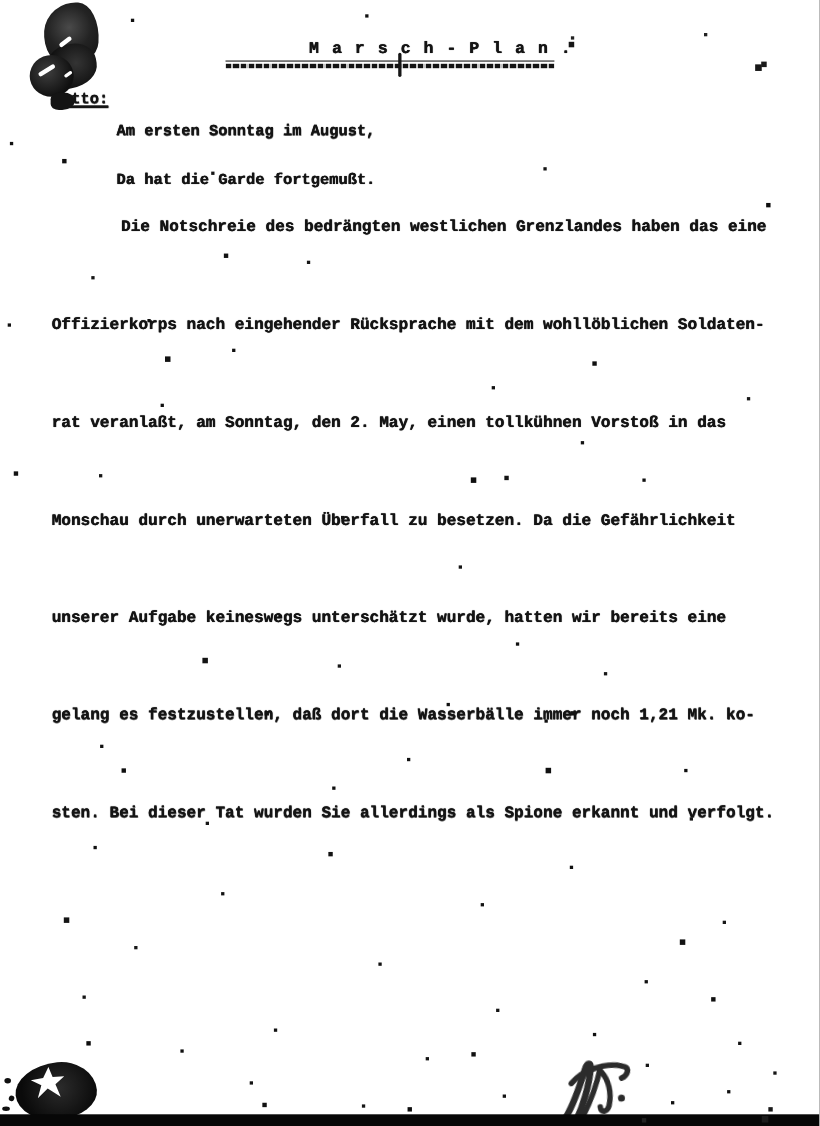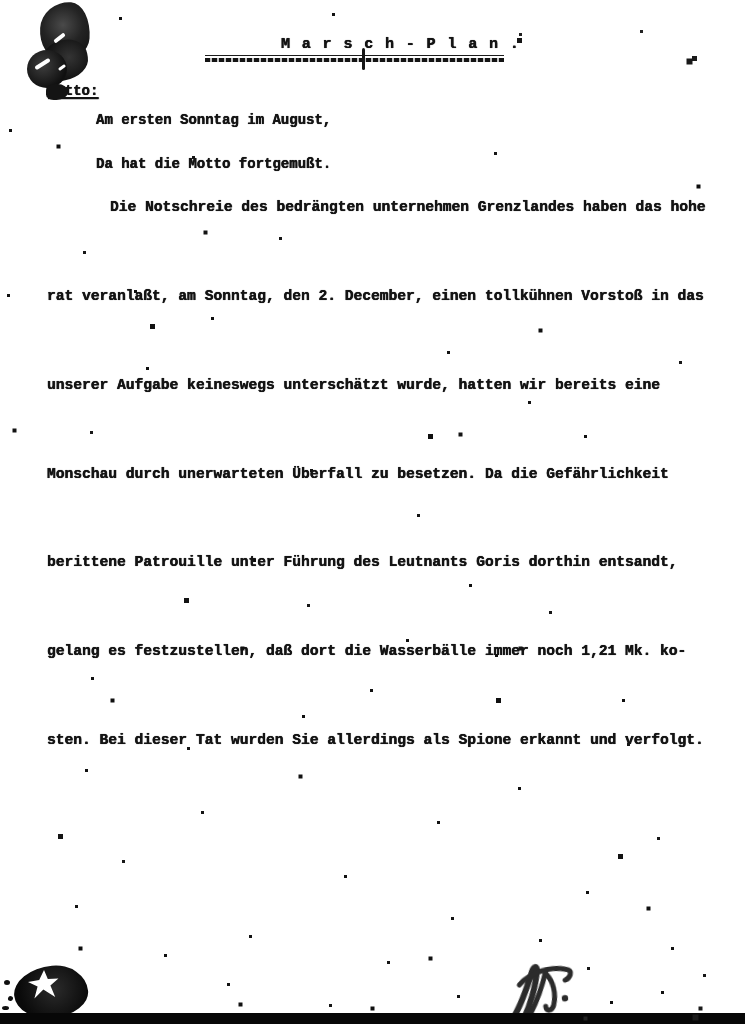--- a/index.html
+++ b/index.html
@@ -18,21 +18,21 @@
     background:repeating-linear-gradient(90deg,#141414 0 5px,rgba(20,20,20,.25) 5px 7px);
     background-size:100% 4px;background-position:0 2px;background-repeat:no-repeat;
   }
   .title-underline-tick{
     position:absolute;left:362px;top:48px;width:3px;height:22px;background:#161616;border-radius:2px;
   }
   .motto-label{
     position:absolute;left:48px;top:83px;font-size:14px;
     text-decoration:underline;text-decoration-thickness:2px;text-underline-offset:2px;white-space:pre;
   }
-  .motto-lines{position:absolute;left:96px;top:83px;font-size:14px;line-height:14.8px;white-space:pre;}
+  .motto-lines{position:absolute;left:106px;top:83px;font-size:14px;line-height:14.8px;white-space:pre;}
   .body-block{
     position:absolute;left:47px;top:134px;width:672px;font-size:14.6px;line-height:29.6px;white-space:pre;
   }
   .line{height:29.6px;}
   .line.indent{text-indent:63px;}
 
   
   .abs{position:absolute;}
   .blob-a{left:40px;top:2px;width:50px;height:58px;transform:rotate(4deg);
     background:radial-gradient(circle at 45% 40%, #4a4a4a 0%, #232323 45%, #0e0e0e 100%);
@@ -96,29 +96,29 @@
 
 <div id="page">
 
   <div class="title tw">M a r s c h - P l a n .</div>
   <div class="title-underline abs"></div>
   <div class="title-underline-tick abs"></div>
 
   <div class="motto-label tw">Motto:</div>
   <div class="motto-lines tw">
     <div>Am ersten Sonntag im August,</div>
-    <div>Da hat die Motto fortgemußt.</div>
+    <div>Da hat die Garde fortgemußt.</div>
   </div>
 
   <div class="body-block tw">
-    <div class="line indent">Die Notschreie des bedrängten unternehmen Grenzlandes haben das hohe</div>
-    <div class="line">rat veranlaßt, am Sonntag, den 2. December, einen tollkühnen Vorstoß in das</div>
+    <div class="line indent">Die Notschreie des bedrängten westlichen Grenzlandes haben das eine</div>
+    <div class="line">Offizierkorps nach eingehender Rücksprache mit dem wohllöblichen Soldaten-</div>
+    <div class="line">rat veranlaßt, am Sonntag, den 2. May, einen tollkühnen Vorstoß in das</div>
+    <div class="line">Monschau durch unerwarteten Überfall zu besetzen. Da die Gefährlichkeit</div>
     <div class="line">unserer Aufgabe keineswegs unterschätzt wurde, hatten wir bereits eine</div>
-    <div class="line">Monschau durch unerwarteten Überfall zu besetzen. Da die Gefährlichkeit</div>
-    <div class="line">berittene Patrouille unter Führung des Leutnants Goris dorthin entsandt,</div>
     <div class="line">gelang es festzustellen, daß dort die Wasserbälle immer noch 1,21 Mk. ko-</div>
     <div class="line">sten. Bei dieser Tat wurden Sie allerdings als Spione erkannt und verfolgt.</div>
     
     
     
     
     
     
     
     

